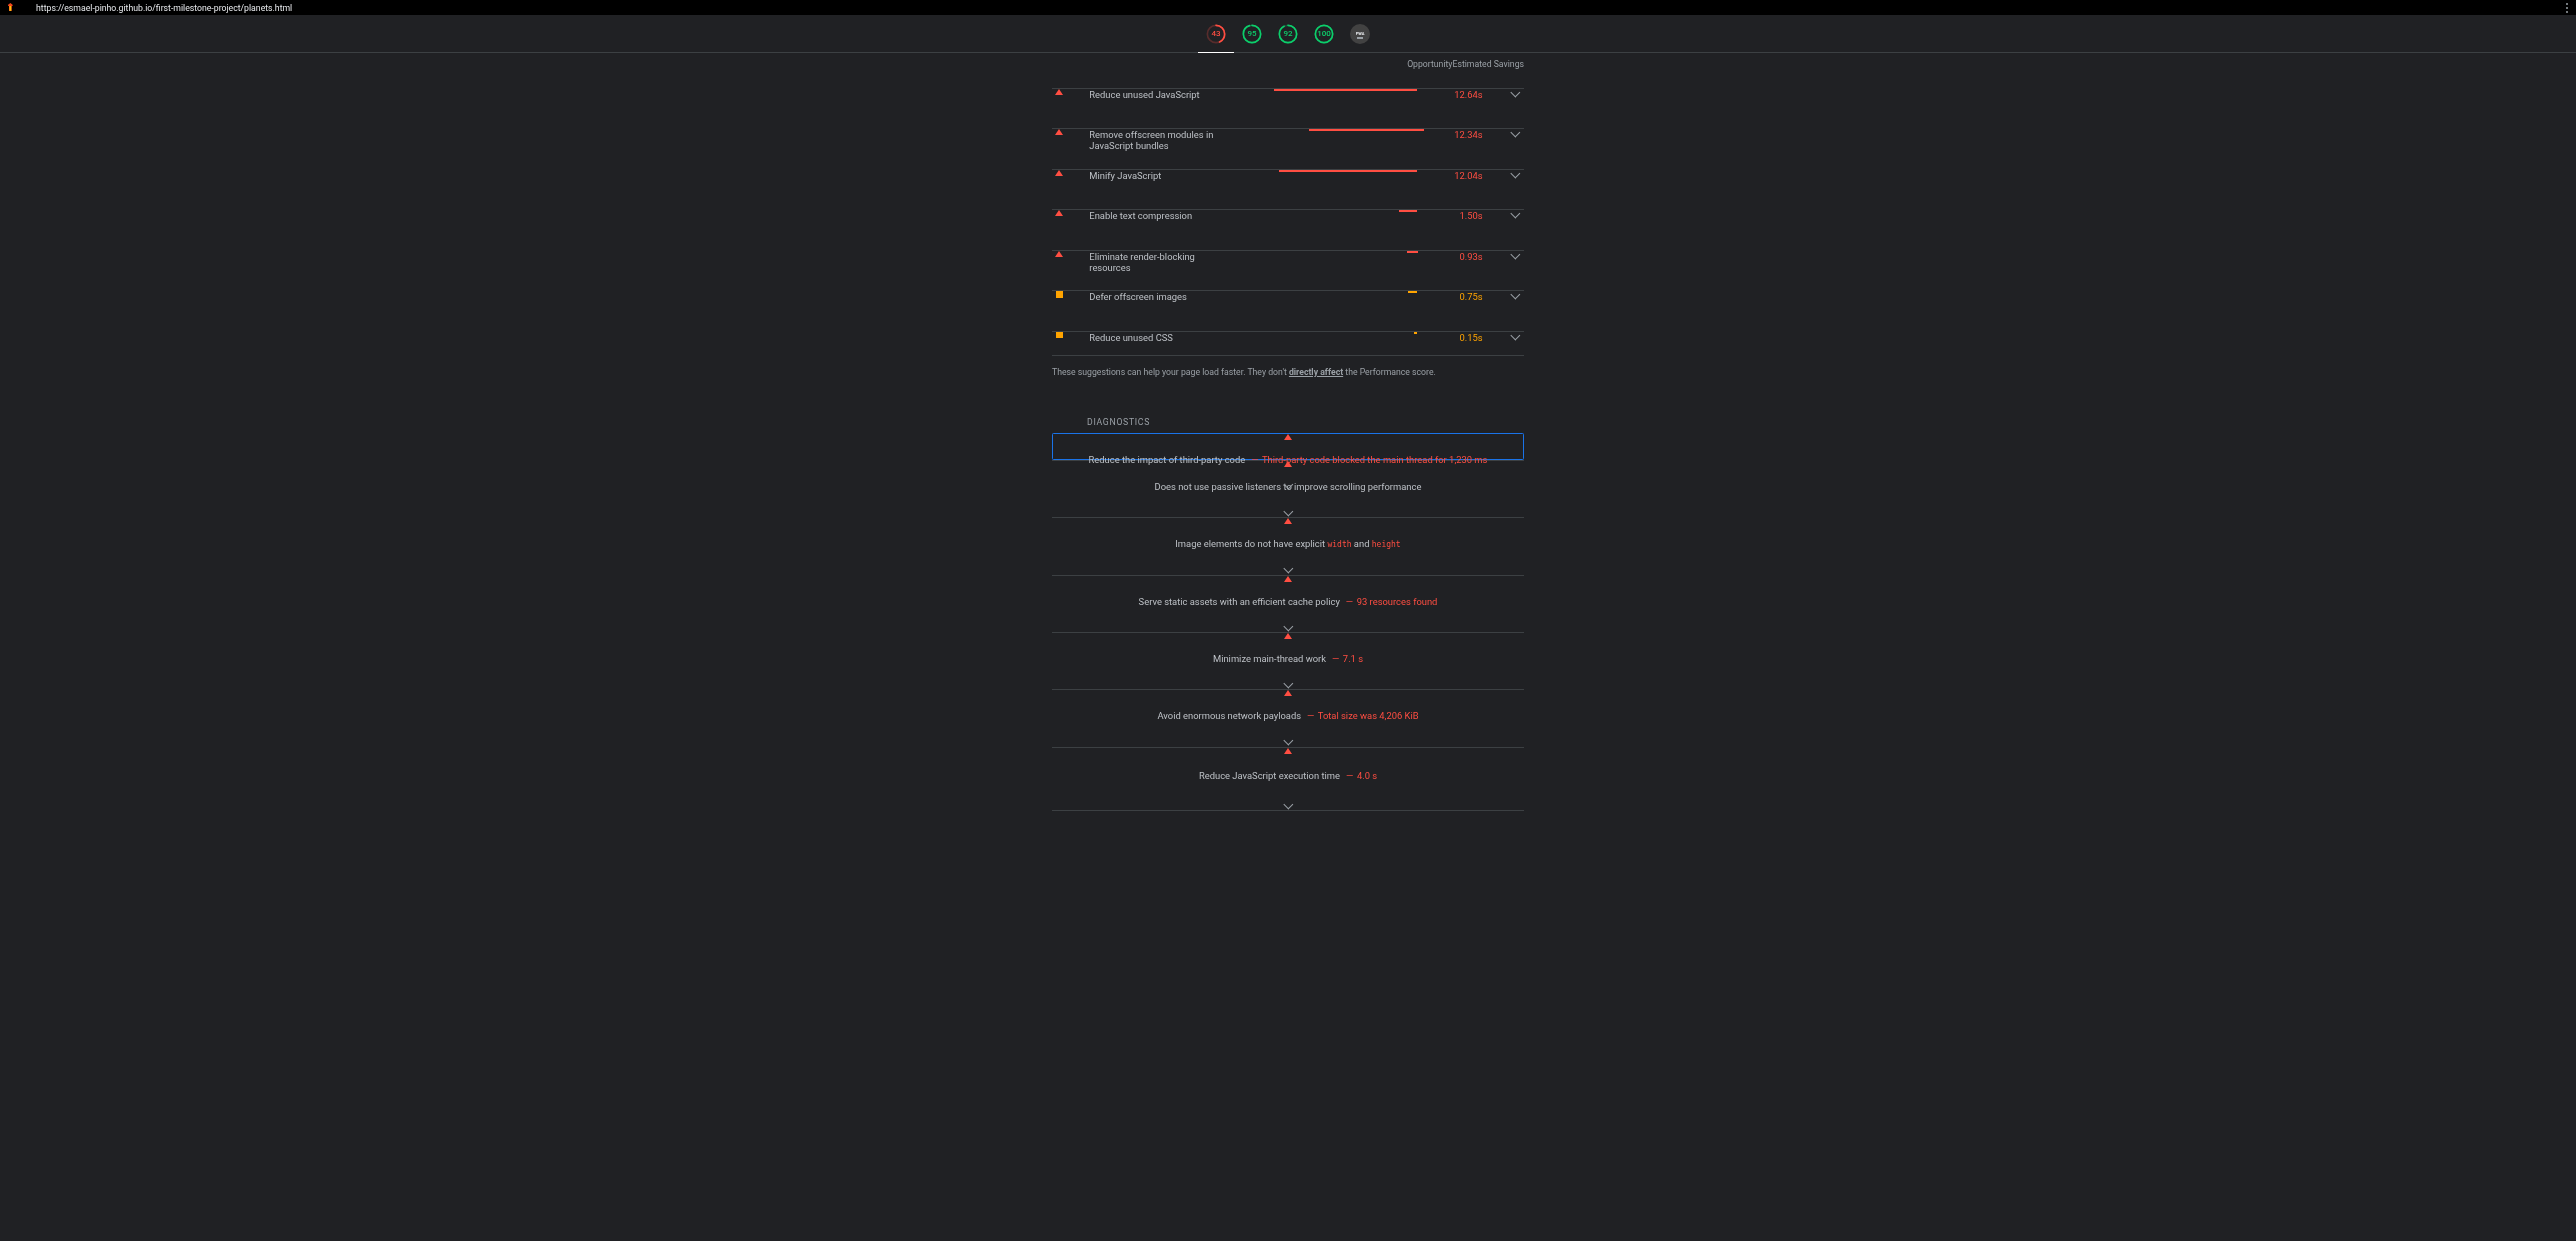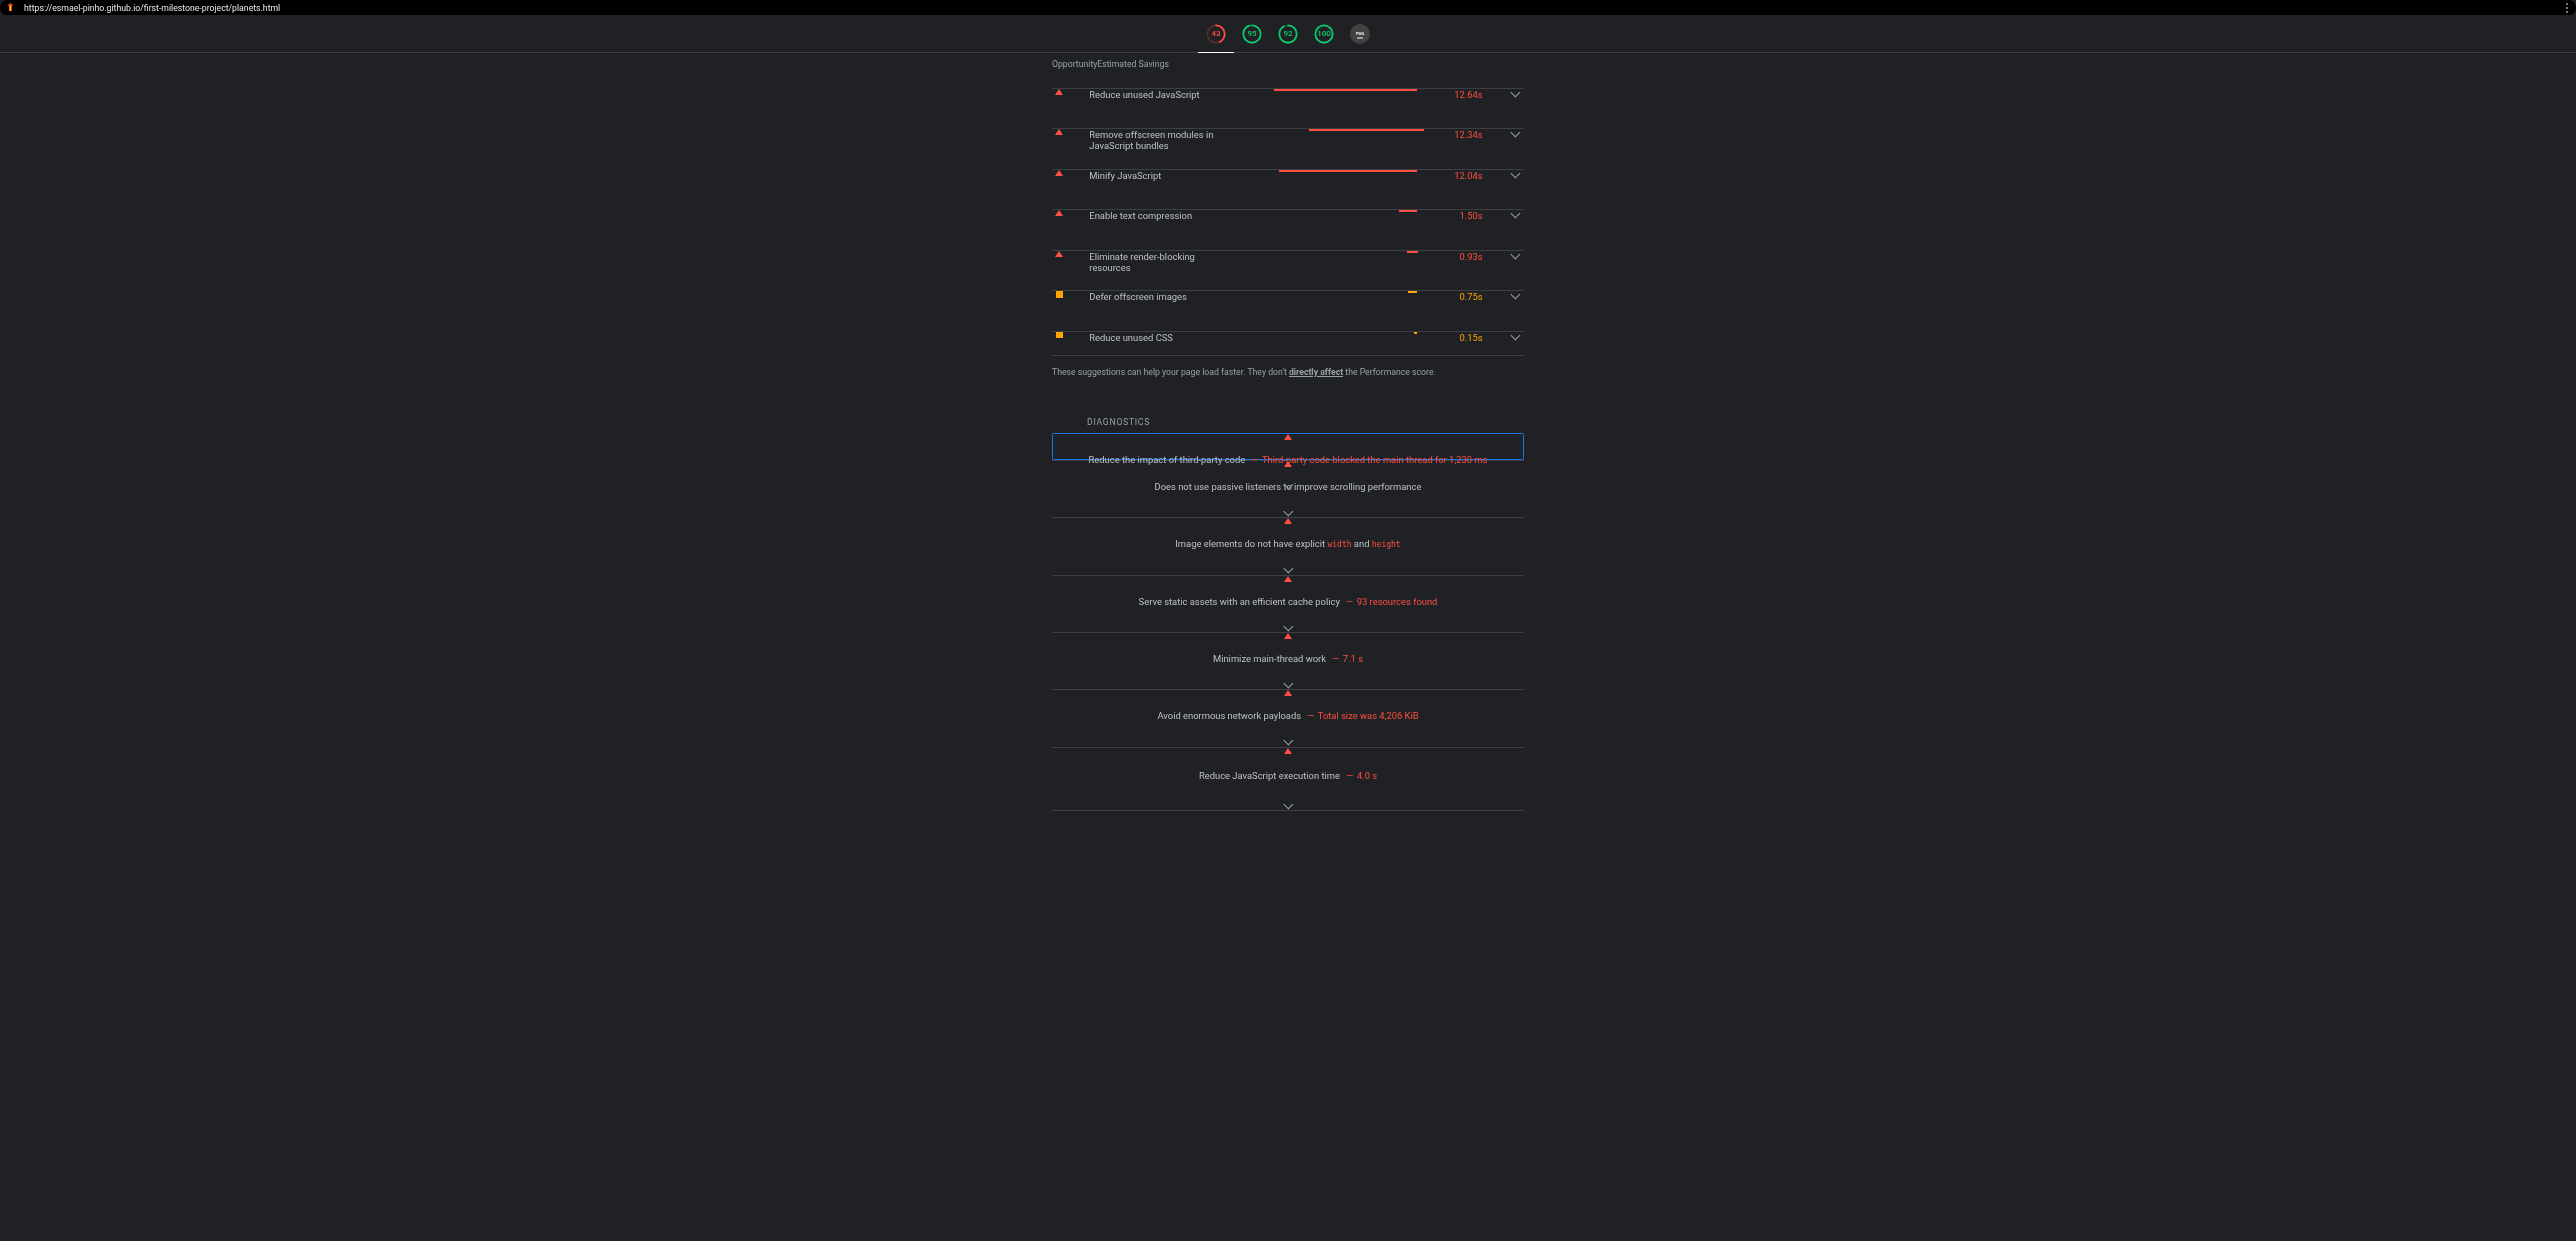--- a/index.html
+++ b/index.html
@@ -21,24 +21,23 @@
     color: var(--text);
     font-size: 9.4px;
   }
   
   .topbar {
     background: var(--bg-darker);
     height: 15.4px;
     display: flex;
     align-items: center;
     padding: 0 5.4px;
-    gap: 8px;
+    gap: 20px;
     color: #e8eaed;
     font-size: 8.7px;
-    border-radius: 7px;
   }
   .lh-logo {
     width: 10.7px; height: 10.7px;
     display: inline-block;
   }
   .more-vert {
     margin-left: auto;
     display: flex; flex-direction: column; gap:2px;
     padding:2.7px;
     cursor:pointer;
@@ -80,21 +79,21 @@
   }
   .pwa-badge .bar { position:absolute; width:6.7px; height:1.3px; background:#9aa0a6; bottom:5.4px;}
   
   .container {
     max-width: 472px;
     margin: 0 auto;
     padding: 0 0 27px;
   }
   .list-header {
     display:flex;
-    justify-content:flex-start;
+    justify-content:flex-end;
     color: var(--text-dim);
     font-size:8.7px;
     padding: 5.4px 0 4px;
   }
   .audit-row {
     display:flex;
     align-items:flex-start;
     height:25.5px;
     border-top:0.7px solid var(--border);
     gap:24px;

